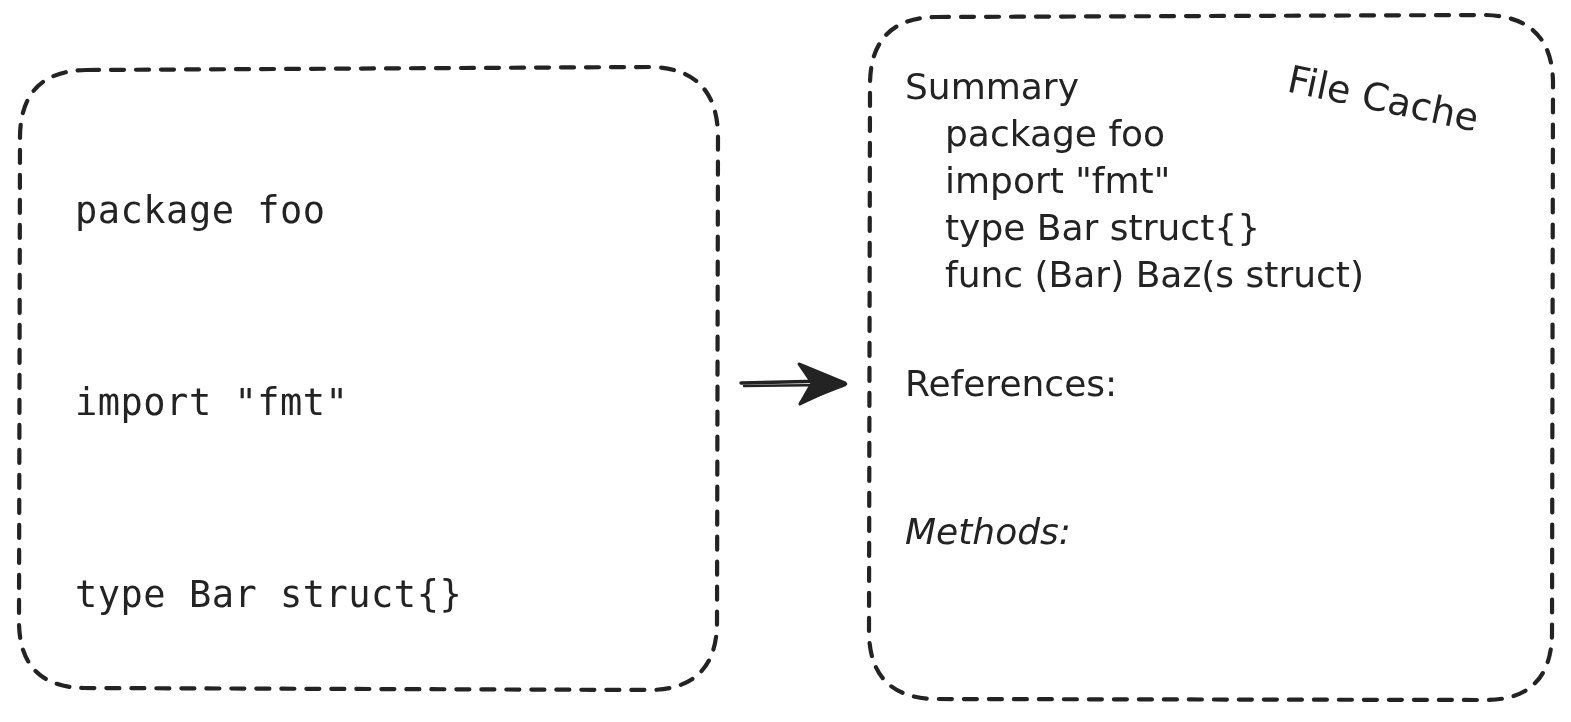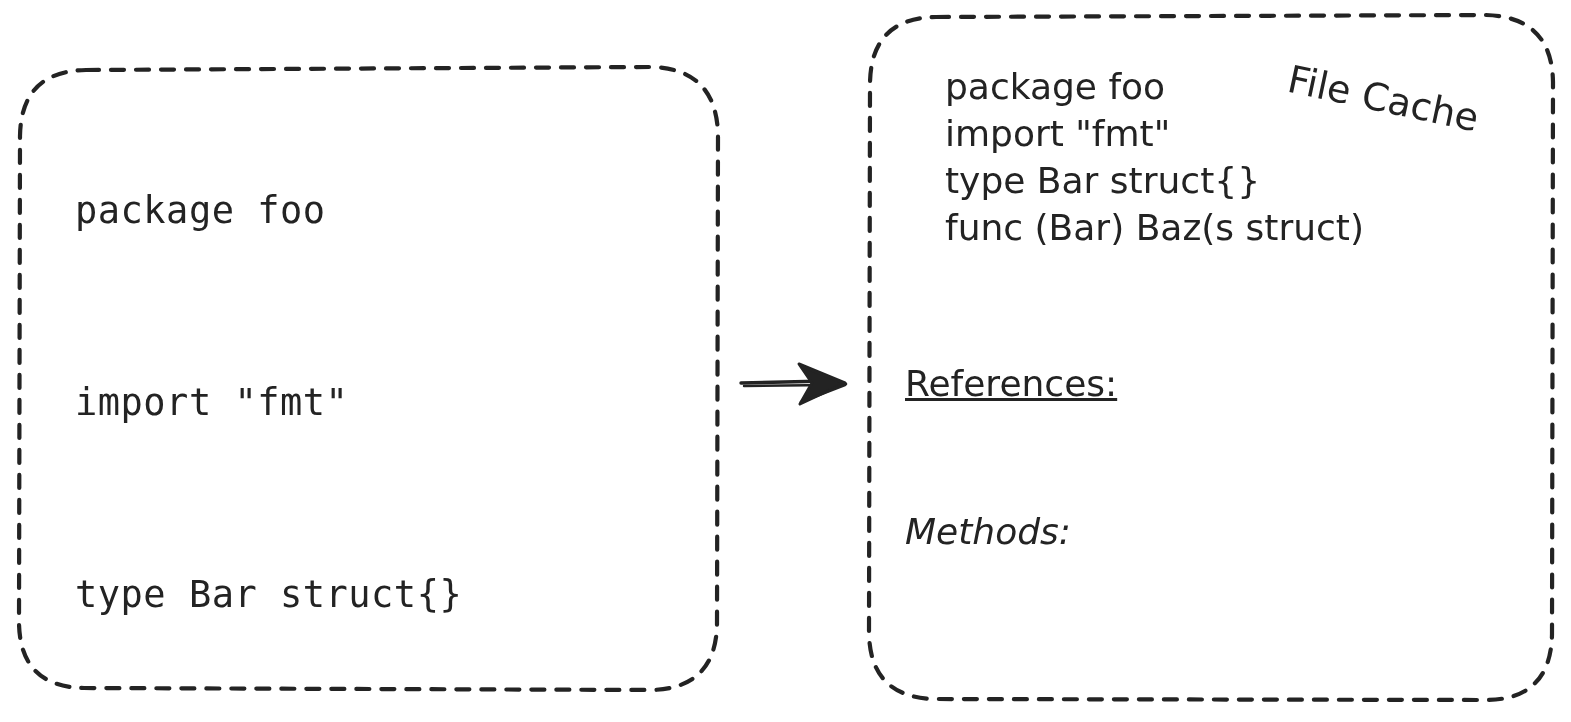--- a/index.html
+++ b/index.html
@@ -88,21 +88,21 @@
   .cache-line {
     display: block;
     line-height: 47px;
     white-space: pre;
   }
   .cache-line.indent {
     padding-left: 40px;
   }
 
   #summary-section { top: 48px; }
-  #references-section { top: 345px; text-decoration: underline; }
+  #references-section { top: 345px; }
   #methods-section { top: 493px; font-style: italic; }
 
   
   #flow-arrow {
     position: absolute;
     left: 735px;
     top: 358px;
     width: 120px;
     height: 52px;
   }
@@ -137,20 +137,21 @@
 func (Bar) Baz(s string) {
     fmt.Println(s)
 }</pre>
   </div>
 
   <div id="cache-panel">
 
     <div id="cache-title" class="hand">File Cache</div>
 
     <div id="summary-section" class="cache-section hand">
+      <span class="cache-line">Summary</span>
       <span class="cache-line indent">package foo</span>
       <span class="cache-line indent">import "fmt"</span>
       <span class="cache-line indent">type Bar struct{}</span>
       <span class="cache-line indent">func (Bar) Baz(s struct)</span>
     </div>
 
     <div id="references-section" class="cache-section hand">
       <span class="cache-line">References:</span>
     </div>
 

